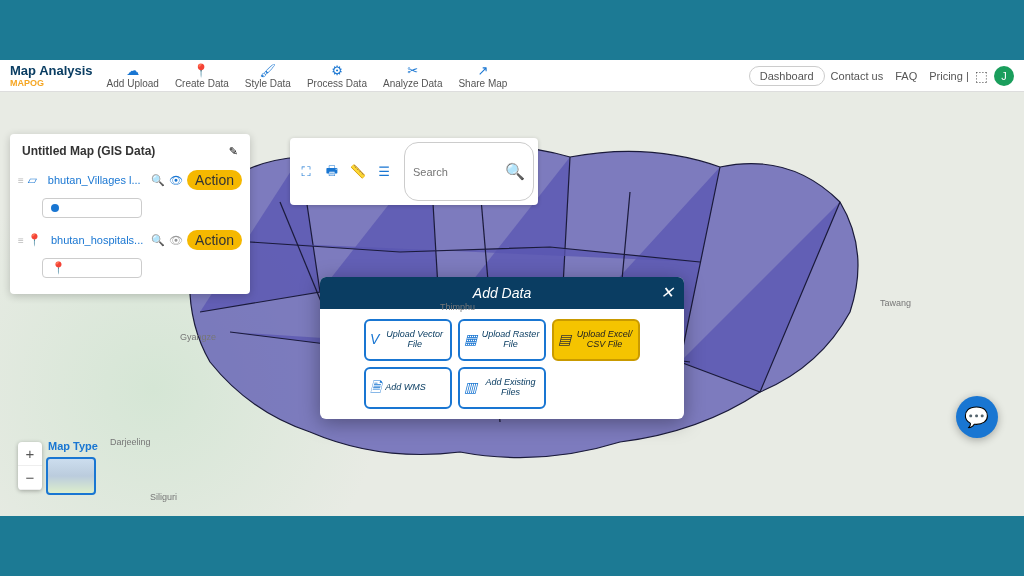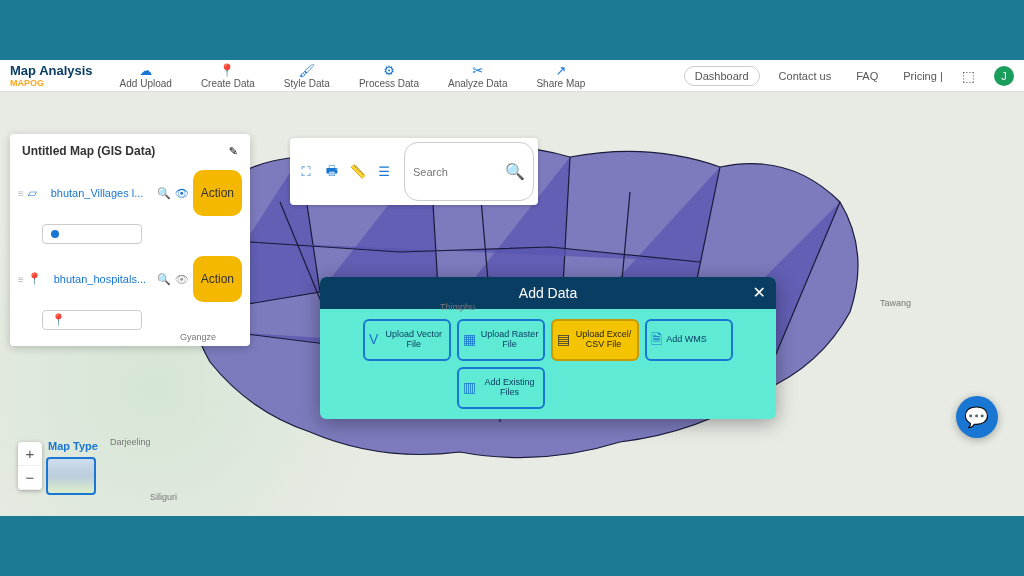--- a/index.html
+++ b/index.html
@@ -1,18 +1,18 @@
 <!DOCTYPE html>
 <html><head>
 <meta charset="utf-8">
 <style>
   * { box-sizing: border-box; margin: 0; padding: 0; font-family: Arial, sans-serif; }
   body { width: 1024px; height: 576px; background: #1c7a94; overflow: hidden; position: relative; }
   .app-frame { position: absolute; top: 60px; left: 0; right: 0; bottom: 60px; background: #fff; }
-  .topbar { height: 32px; background: #fff; border-bottom: 1px solid #ddd; display: flex; align-items: center; padding: 0 10px; gap: 13px; }
+  .topbar { height: 32px; background: #fff; border-bottom: 1px solid #ddd; display: flex; align-items: center; padding: 0 10px; gap: 0; }
   .brand { font-weight: bold; font-size: 13px; color: #0a3d62; margin-right: 6px; }
   .brand-sub { font-size: 9px; color: #f5a623; font-weight: bold; }
   .nav-item { display: flex; flex-direction: column; align-items: center; padding: 0 8px; font-size: 10px; color: #555; cursor: pointer; }
   .nav-item .nav-ico { font-size: 13px; color: #1976d2; }
   .spacer { flex: 1; }
   .pill { border: 1px solid #ccc; border-radius: 14px; padding: 3px 10px; font-size: 11px; color: #555; cursor: pointer; }
   .rlink { font-size: 11px; color: #555; margin: 0 6px; cursor: pointer; }
   .avatar { width: 20px; height: 20px; border-radius: 50%; background: #1a9e5c; color: #fff; display: flex; align-items: center; justify-content: center; font-size: 11px; margin-left: 6px; }
   .map-area { position: absolute; top: 32px; left: 0; right: 0; bottom: 0; background: #e8ebe4; overflow: hidden; }
   .basemap { position: absolute; inset: 0; background:
@@ -23,35 +23,35 @@
   .place { position: absolute; font-size: 9px; color: #777; }
   .region-svg { position: absolute; top: 0; left: 0; width: 100%; height: 100%; }
   .region-svg path { fill: rgba(90,86,178,0.75); stroke: #1a1a3a; stroke-width: 1.2; }
   .layer-panel { position: absolute; top: 42px; left: 10px; width: 240px; background: #fff; border-radius: 4px; box-shadow: 0 2px 8px rgba(0,0,0,0.2); padding: 8px; font-size: 11px; text-align: center; }
   .lp-header { display: flex; align-items: center; justify-content: space-between; padding: 2px 4px 8px; }
   .lp-title { font-weight: 600; font-size: 12px; color: #333; }
   .lp-row { display: flex; align-items: center; gap: 4px; padding: 4px 0; }
   .lp-drag { color: #bbb; font-size: 10px; }
   .lp-ico { color: #1976d2; font-size: 12px; }
   .lp-name { color: #1976d2; flex: 1; white-space: nowrap; overflow: hidden; text-overflow: ellipsis; }
-  .lp-action { background: #f5b800; border-radius: 10px; padding: 16px 8px; font-size: 12px; color: #333; cursor: pointer; }
+  .lp-action { background: #f5b800; border-radius: 10px; padding: 2px 8px; font-size: 14px; color: #333; cursor: pointer; }
   .lp-sym { border: 1px solid #ccc; border-radius: 4px; width: 100px; height: 20px; margin: 4px 0 8px 24px; display: flex; align-items: center; padding-left: 8px; }
   .lp-dot { width: 8px; height: 8px; background: #1976d2; border-radius: 50%; }
   .lp-pin { color: #00bcd4; font-size: 12px; }
   .lp-footer { display: flex; justify-content: space-between; align-items: center; border-top: 1px solid #eee; padding-top: 8px; margin-top: 4px; }
   .lp-add { width: 18px; height: 18px; background: #1976d2; color: #fff; border-radius: 50%; display: inline-flex; align-items: center; justify-content: center; font-size: 13px; margin-left: 4px; }
   .map-toolbar { position: absolute; top: 46px; left: 290px; display: flex; align-items: center; gap: 2px; background: #fff; border-radius: 4px; box-shadow: 0 1px 4px rgba(0,0,0,0.2); padding: 4px; }
   .mt-btn { width: 24px; height: 24px; display: flex; align-items: center; justify-content: center; font-size: 13px; color: #1976d2; cursor: pointer; }
   .search-box { border: 1px solid #ccc; border-radius: 14px; padding: 19px 8px; display: flex; align-items: center; gap: 22px; margin-left: 6px; }
   .search-box input { border: none; outline: none; width: 70px; font-size: 11px; }
   .zoom-ctrl { position: absolute; left: 18px; top: 350px; background: #fff; border-radius: 4px; box-shadow: 0 1px 4px rgba(0,0,0,0.3); overflow: hidden; }
   .zoom-btn { width: 24px; height: 24px; display: flex; align-items: center; justify-content: center; font-size: 15px; color: #555; border-bottom: 1px solid #eee; cursor: pointer; }
   .maptype { position: absolute; left: 48px; top: 348px; font-size: 11px; color: #1976d2; font-weight: 600; }
   .maptype-thumb { position: absolute; left: 46px; top: 365px; width: 50px; height: 38px; border: 2px solid #1976d2; border-radius: 4px; background: linear-gradient(#cde 0%, #bcd 50%, #dec 100%); }
-  .dialog { position: absolute; left: 320px; top: 185px; width: 456px; background: #5eead4; border-radius: 6px; box-shadow: 0 4px 20px rgba(0,0,0,0.35); overflow: hidden; }
+  .dialog { position: absolute; left: 320px; top: 185px; width: 364px; background: #ffffff; border-radius: 6px; box-shadow: 0 4px 20px rgba(0,0,0,0.35); overflow: hidden; font-style: italic; }
   .dlg-header { background: #0a3d62; color: #fff; padding: 8px 12px; display: flex; align-items: center; justify-content: center; position: relative; font-size: 14px; }
   .dlg-close { position: absolute; right: 10px; top: 6px; font-size: 16px; cursor: pointer; }
   .dlg-body { padding: 10px; display: flex; flex-wrap: wrap; gap: 6px; justify-content: center; }
   .dlg-opt { width: 88px; height: 42px; border: 2px solid #1976d2; border-radius: 6px; display: flex; align-items: center; gap: 4px; padding: 0 4px; font-size: 9px; color: #0a3d62; cursor: pointer; text-align: center; line-height: 1.1; }
   .dlg-opt .oi { font-size: 14px; color: #1976d2; }
   .dlg-opt.selected { background: #f5c400; border-color: #c99a00; color: #222; }
   .dlg-opt.selected .oi { color: #333; }
   .tooltip { position: absolute; left: 442px; top: 295px; background: #555; color: #fff; font-size: 10px; padding: 6px 8px; border-radius: 4px; width: 180px; line-height: 1.2; z-index: 50; }
   .chat-fab { position: absolute; right: 26px; bottom: 78px; width: 42px; height: 42px; background: #1976d2; border-radius: 50%; display: flex; align-items: center; justify-content: center; color: #fff; font-size: 20px; box-shadow: 0 2px 8px rgba(0,0,0,0.3); }
 </style>

